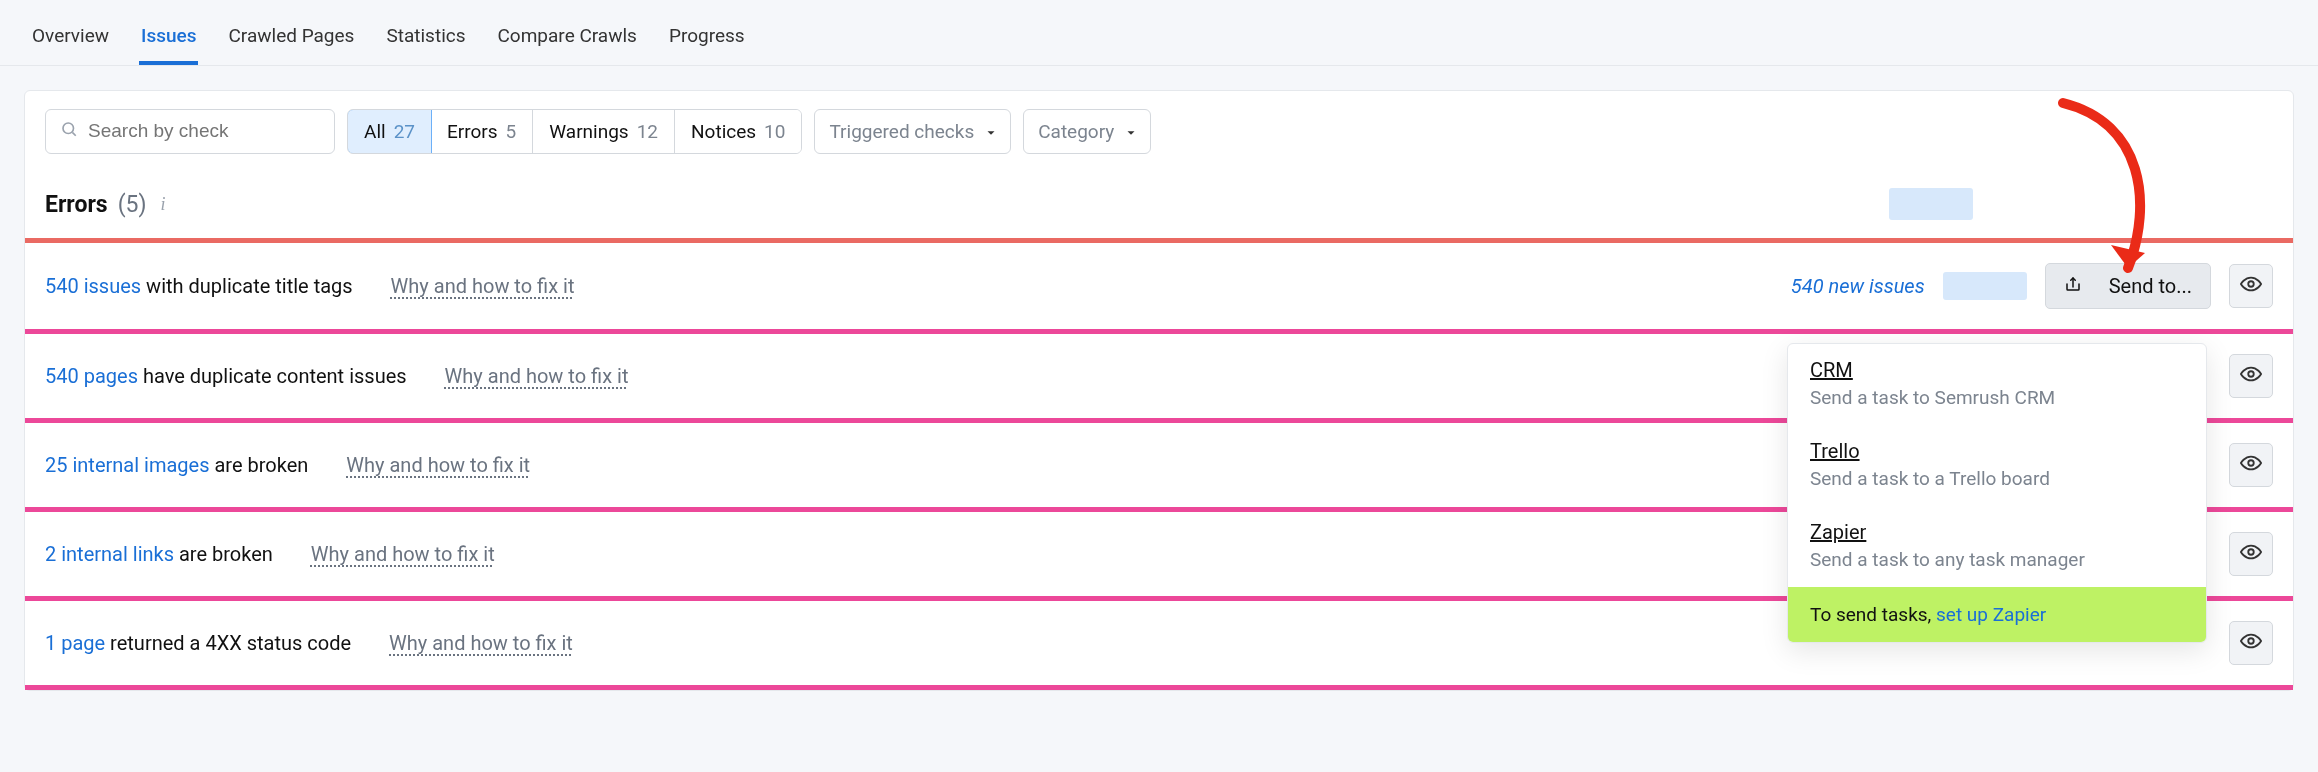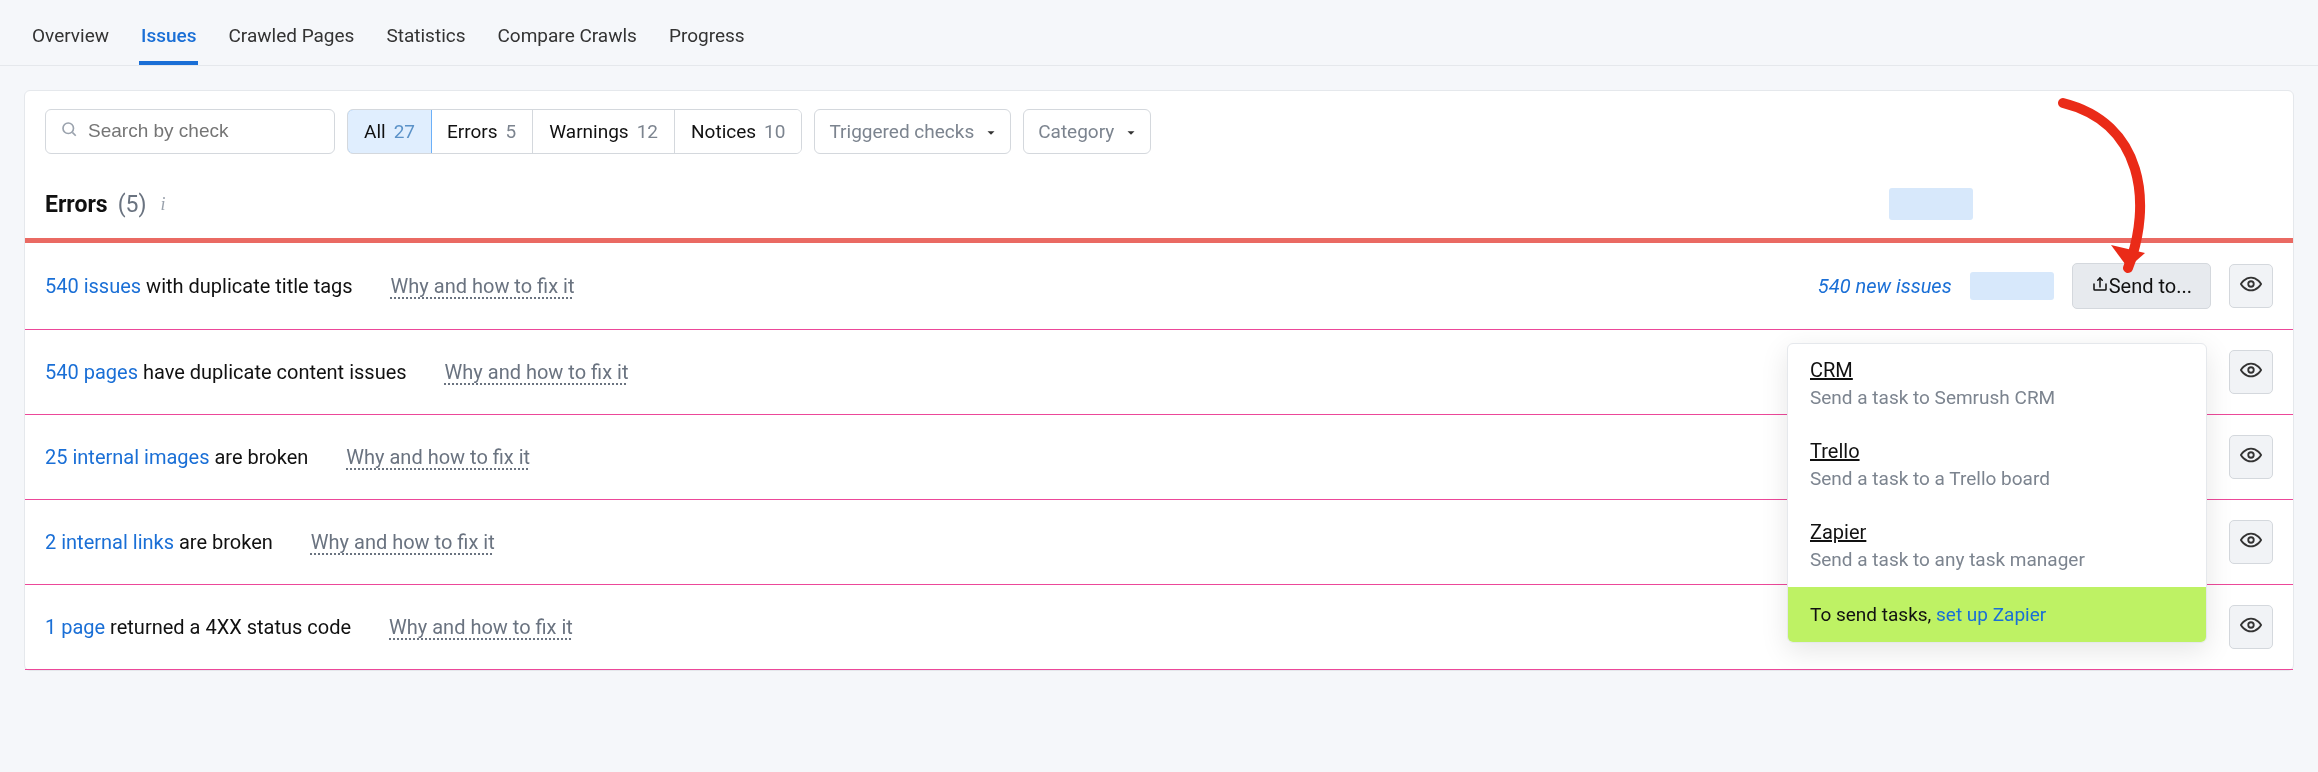--- a/index.html
+++ b/index.html
@@ -125,21 +125,21 @@
     margin-right: 300px;
   }
   .blur-chip.small { width: 84px; height: 28px; margin: 0; }
   
   .error-bar { height: 5px; background: #ea6a63; width: 100%; }
   
   .row {
     display: flex;
     align-items: center;
     padding: 20px 20px;
-    border-bottom: 1px solid #ec4899;
+    border-bottom: 5px solid #ec4899;
     gap: 20px;
     position: relative;
   }
   .row:last-child { border-bottom: none; }
   .issue-text { font-size: 20px; }
   .issue-text .link { color: #1a6fd6; cursor: pointer; }
   .fix-link {
     color: #6a7380;
     text-decoration: underline dotted;
     text-underline-offset: 4px;
@@ -150,21 +150,21 @@
   .row-right {
     margin-left: auto;
     display: flex;
     align-items: center;
     gap: 18px;
   }
   .new-issues { color: #1a6fd6; font-size: 20px; cursor:pointer;font-style:italic;}
   .send-btn {
     display: flex;
     align-items: center;
-    gap: 0;
+    gap: 27px;
     background: #e7eaee;
     border: 1px solid #d4d8dd;
     border-radius: 5px;
     padding: 10px 18px;
     font-size: 20px;
     cursor: pointer;
   }
   .eye-btn {
     width: 44px; height: 44px;
     display: flex;

